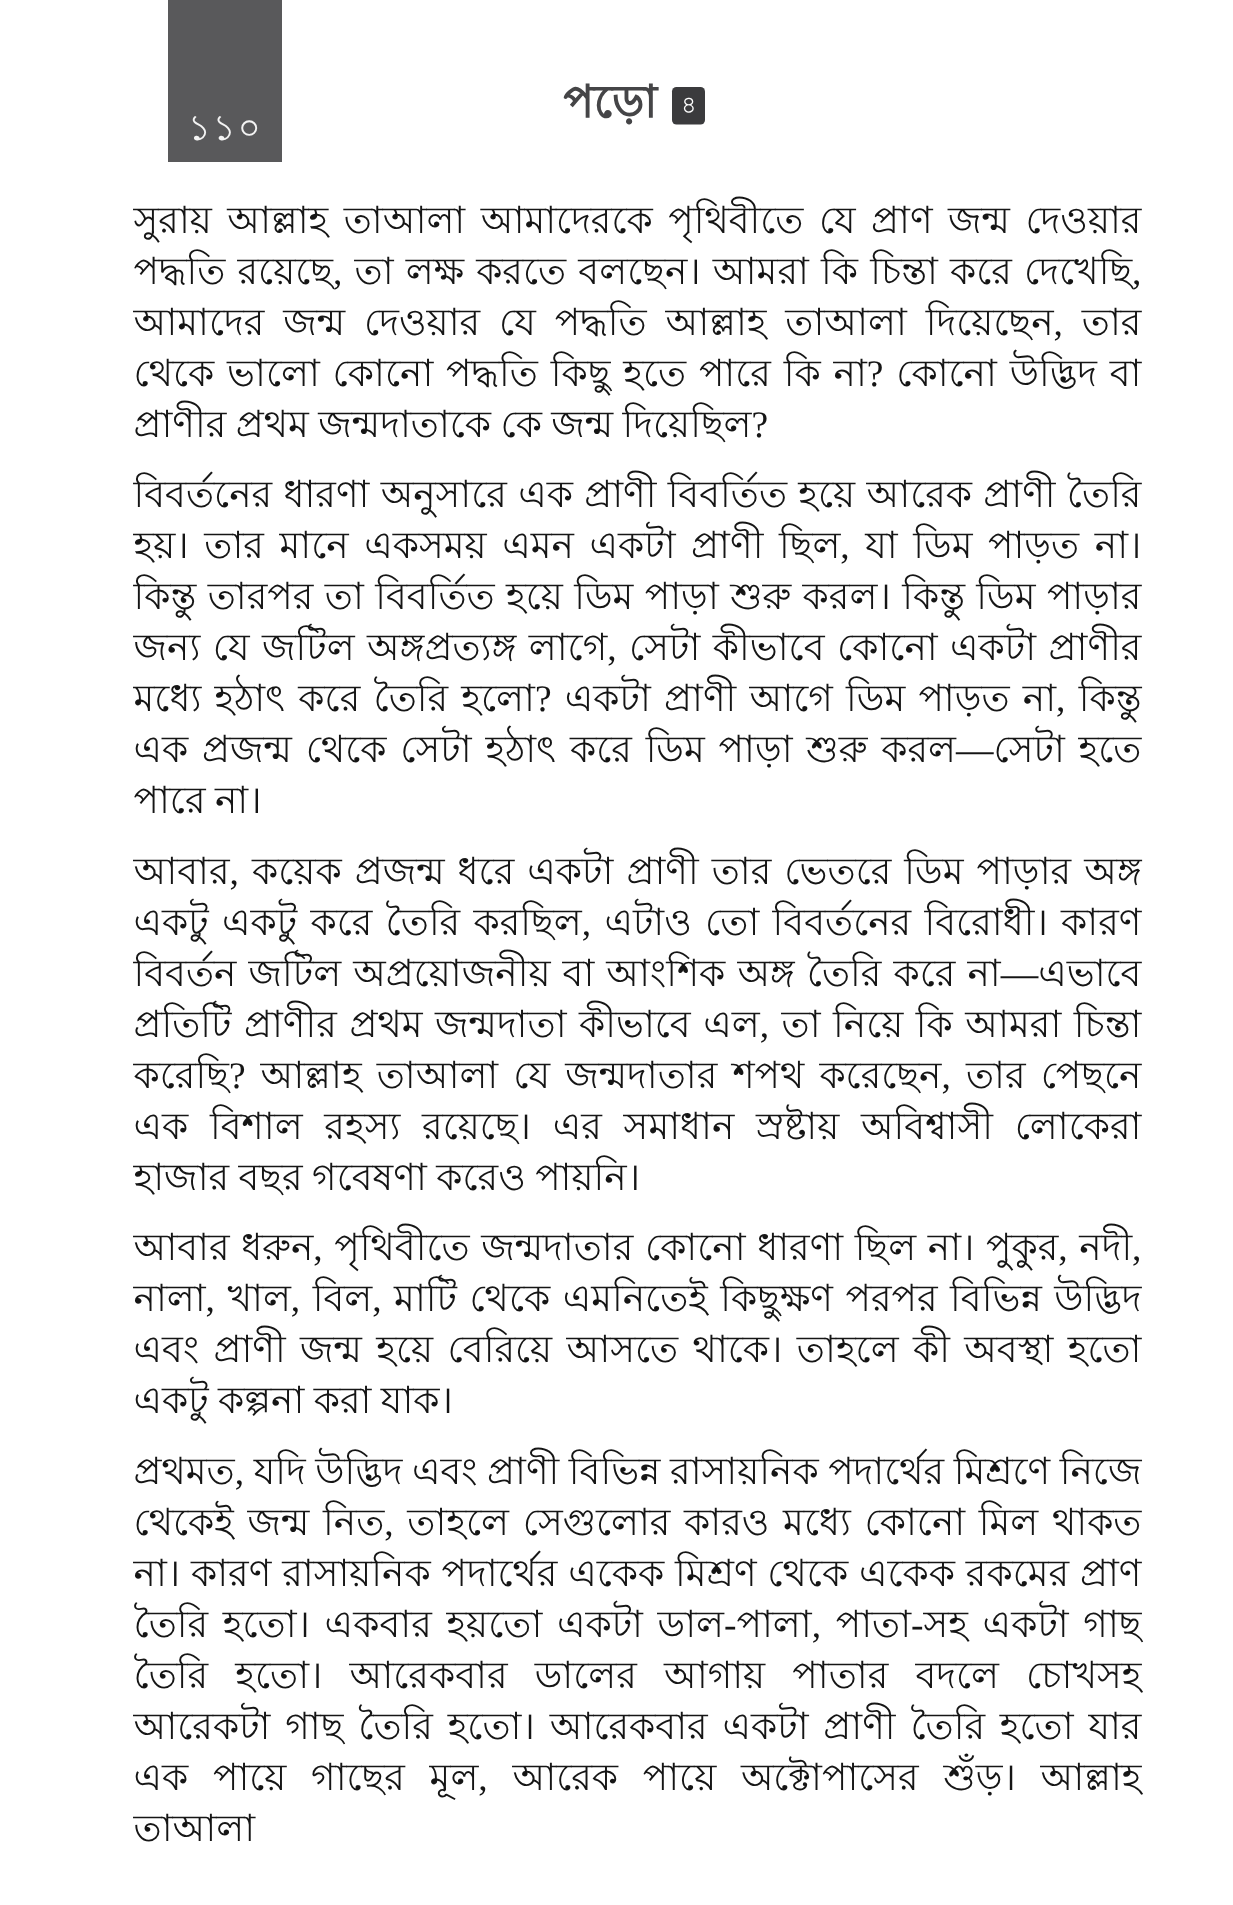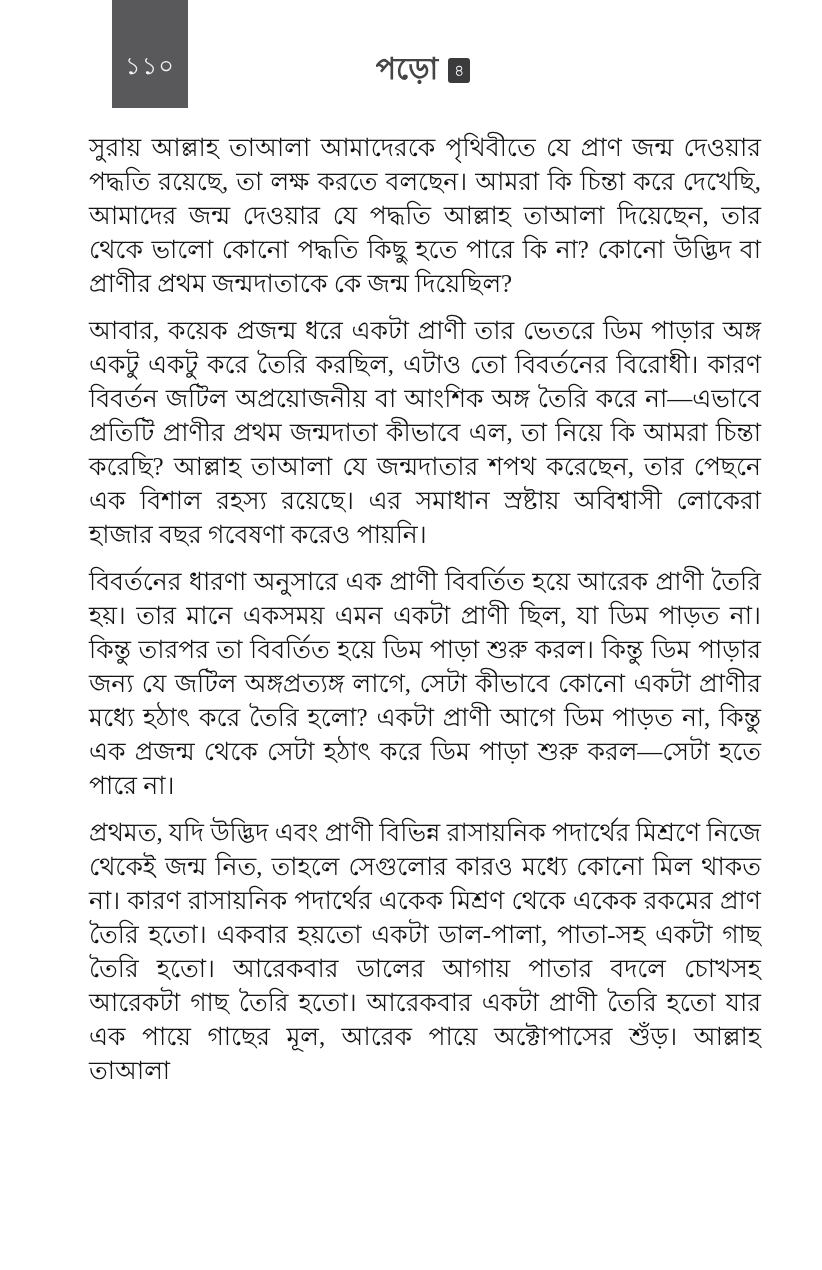--- a/index.html
+++ b/index.html
@@ -20,21 +20,21 @@
   .page-number-tab {
     position: absolute;
     left: 112px;
     top: 0;
     width: 76px;
     height: 108px;
     background: #59595b;
     display: flex;
     align-items: flex-end;
     justify-content: center;
-    padding-bottom: 30px;
+    padding-bottom: 10px;
   }
   .page-number {
     color: #f4f4f4;
     font-size: 24px;
     line-height: 1;
     letter-spacing: 1px;
   }
   
   .header {
     position: absolute;
@@ -90,18 +90,19 @@
     <span class="page-number">১১০</span>
   </div>
 
   <div class="header">
     <span class="title">পড়ো</span>
     <span class="badge">৪</span>
   </div>
 
   <div class="content">
     <p>সুরায় আল্লাহ তাআলা আমাদেরকে পৃথিবীতে যে প্রাণ জন্ম দেওয়ার পদ্ধতি রয়েছে, তা লক্ষ করতে বলছেন। আমরা কি চিন্তা করে দেখেছি, আমাদের জন্ম দেওয়ার যে পদ্ধতি আল্লাহ তাআলা দিয়েছেন, তার থেকে ভালো কোনো পদ্ধতি কিছু হতে পারে কি না? কোনো উদ্ভিদ বা প্রাণীর প্রথম জন্মদাতাকে কে জন্ম দিয়েছিল?</p>
+    <p>বিবর্তনের ধারণা অনুসারে এক প্রাণী বিবর্তিত হয়ে আরেক প্রাণী তৈরি হয়। তার মানে একসময় এমন একটা প্রাণী ছিল, যা ডিম পাড়ত না। কিন্তু তারপর তা বিবর্তিত হয়ে ডিম পাড়া শুরু করল। কিন্তু ডিম পাড়ার জন্য যে জটিল অঙ্গপ্রত্যঙ্গ লাগে, সেটা কীভাবে কোনো একটা প্রাণীর মধ্যে হঠাৎ করে তৈরি হলো? একটা প্রাণী আগে ডিম পাড়ত না, কিন্তু এক প্রজন্ম থেকে সেটা হঠাৎ করে ডিম পাড়া শুরু করল—সেটা হতে পারে না।</p>
     <p>আবার, কয়েক প্রজন্ম ধরে একটা প্রাণী তার ভেতরে ডিম পাড়ার অঙ্গ একটু একটু করে তৈরি করছিল, এটাও তো বিবর্তনের বিরোধী। কারণ বিবর্তন জটিল অপ্রয়োজনীয় বা আংশিক অঙ্গ তৈরি করে না—এভাবে প্রতিটি প্রাণীর প্রথম জন্মদাতা কীভাবে এল, তা নিয়ে কি আমরা চিন্তা করেছি? আল্লাহ তাআলা যে জন্মদাতার শপথ করেছেন, তার পেছনে এক বিশাল রহস্য রয়েছে। এর সমাধান স্রষ্টায় অবিশ্বাসী লোকেরা হাজার বছর গবেষণা করেও পায়নি।</p>
-    <p>বিবর্তনের ধারণা অনুসারে এক প্রাণী বিবর্তিত হয়ে আরেক প্রাণী তৈরি হয়। তার মানে একসময় এমন একটা প্রাণী ছিল, যা ডিম পাড়ত না। কিন্তু তারপর তা বিবর্তিত হয়ে ডিম পাড়া শুরু করল। কিন্তু ডিম পাড়ার জন্য যে জটিল অঙ্গপ্রত্যঙ্গ লাগে, সেটা কীভাবে কোনো একটা প্রাণীর মধ্যে হঠাৎ করে তৈরি হলো? একটা প্রাণী আগে ডিম পাড়ত না, কিন্তু এক প্রজন্ম থেকে সেটা হঠাৎ করে ডিম পাড়া শুরু করল—সেটা হতে পারে না।</p>
+    <p>আবার ধরুন, পৃথিবীতে জন্মদাতার কোনো ধারণা ছিল না। পুকুর, নদী, নালা, খাল, বিল, মাটি থেকে এমনিতেই কিছুক্ষণ পরপর বিভিন্ন উদ্ভিদ এবং প্রাণী জন্ম হয়ে বেরিয়ে আসতে থাকে। তাহলে কী অবস্থা হতো একটু কল্পনা করা যাক।</p>
     <p>প্রথমত, যদি উদ্ভিদ এবং প্রাণী বিভিন্ন রাসায়নিক পদার্থের মিশ্রণে নিজে থেকেই জন্ম নিত, তাহলে সেগুলোর কারও মধ্যে কোনো মিল থাকত না। কারণ রাসায়নিক পদার্থের একেক মিশ্রণ থেকে একেক রকমের প্রাণ তৈরি হতো। একবার হয়তো একটা ডাল-পালা, পাতা-সহ একটা গাছ তৈরি হতো। আরেকবার ডালের আগায় পাতার বদলে চোখসহ আরেকটা গাছ তৈরি হতো। আরেকবার একটা প্রাণী তৈরি হতো যার এক পায়ে গাছের মূল, আরেক পায়ে অক্টোপাসের শুঁড়। আল্লাহ তাআলা</p>
   </div>
 
 </div>
 
 </body></html>

